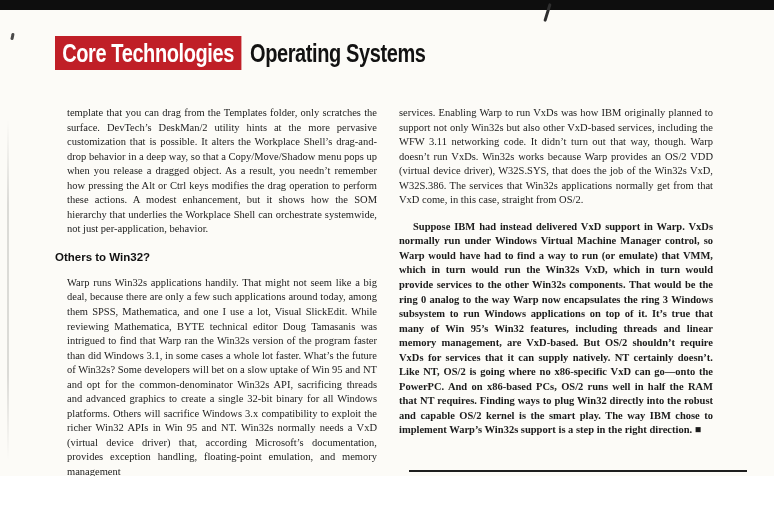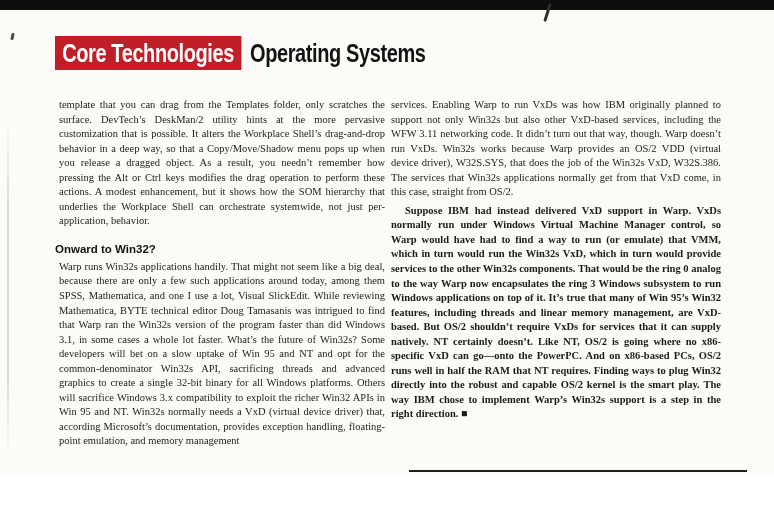--- a/index.html
+++ b/index.html
@@ -42,21 +42,21 @@
     font-family:"Liberation Sans", sans-serif; font-weight:bold;
     font-size:25px; letter-spacing:-0.5px; white-space:nowrap;
     transform:scaleX(0.8); transform-origin:left center;
   }
   .col {
     position:absolute; top:94px;
     font-size:10.5px; line-height:14.55px; text-align:justify;
   }
   .col-left  { left:55px;  width:334px; }
   .col-right { left:387px; width:338px; }
-  .col p { margin:4px; }
+  .col p { margin:12px; }
   .col p.space-after { margin-bottom:13px; }
   .subhead {
     font-family:"Liberation Sans", sans-serif; font-weight:bold;
     font-size:11.5px; color:#111; margin:0 0 4px 0; line-height:14px;
     text-align:left;
   }
   .indent { text-indent:14px;font-weight:bold; }
   .bio-rule {
     position:absolute; left:409px; top:470px; width:338px; height:2px;
     background: var(--rule, #1e1e1e);
@@ -80,21 +80,21 @@
   <div class="speck"></div>
   <div class="gutter-line"></div>
 
   <div class="kicker">
     <span>Core Technologies</span>
   </div>
   <div class="section-title">Operating Systems</div>
 
   <div class="col col-left">
     <p class="space-after">template that you can drag from the Templates folder, only scratches the surface. DevTech’s DeskMan/2 utility hints at the more pervasive customization that is possible. It alters the Workplace Shell’s drag-and-drop behavior in a deep way, so that a Copy/Move/Shadow menu pops up when you release a dragged object. As a result, you needn’t remember how pressing the Alt or Ctrl keys modifies the drag operation to perform these actions. A modest enhancement, but it shows how the SOM hierarchy that underlies the Workplace Shell can orchestrate systemwide, not just per-application, behavior.</p>
-    <h3 class="subhead">Onward to Win32?</h3>
+    <h3 class="subhead">Others to Win32?</h3>
     <p>Warp runs Win32s applications handily. That might not seem like a big deal, because there are only a few such applications around today, among them SPSS, Mathematica, and one I use a lot, Visual SlickEdit. While reviewing Mathematica, BYTE technical editor Doug Tamasanis was intrigued to find that Warp ran the Win32s version of the program faster than did Windows 3.1, in some cases a whole lot faster. What’s the future of Win32s? Some developers will bet on a slow uptake of Win 95 and NT and opt for the common-denominator Win32s API, sacrificing threads and advanced graphics to create a single 32-bit binary for all Windows platforms. Others will sacrifice Windows 3.x compatibility to exploit the richer Win32 APIs in Win 95 and NT. Win32s normally needs a VxD (virtual device driver) that, according Microsoft’s documentation, provides exception handling, floating-point emulation, and memory management</p>
   </div>
 
   <div class="col col-right">
     <p>services. Enabling Warp to run VxDs was how IBM originally planned to support not only Win32s but also other VxD-based services, including the WFW 3.11 networking code. It didn’t turn out that way, though. Warp doesn’t run VxDs. Win32s works because Warp provides an OS/2 VDD (virtual device driver), W32S.SYS, that does the job of the Win32s VxD, W32S.386. The services that Win32s applications normally get from that VxD come, in this case, straight from OS/2.</p>
     <p class="indent">Suppose IBM had instead delivered VxD support in Warp. VxDs normally run under Windows Virtual Machine Manager control, so Warp would have had to find a way to run (or emulate) that VMM, which in turn would run the Win32s VxD, which in turn would provide services to the other Win32s components. That would be the ring 0 analog to the way Warp now encapsulates the ring 3 Windows subsystem to run Windows applications on top of it. It’s true that many of Win 95’s Win32 features, including threads and linear memory management, are VxD-based. But OS/2 shouldn’t require VxDs for services that it can supply natively. NT certainly doesn’t. Like NT, OS/2 is going where no x86-specific VxD can go—onto the PowerPC. And on x86-based PCs, OS/2 runs well in half the RAM that NT requires. Finding ways to plug Win32 directly into the robust and capable OS/2 kernel is the smart play. The way IBM chose to implement Warp’s Win32s support is a step in the right direction. ■</p>
   </div>
 
   <div class="bio-rule"></div>
   <p class="bio">Jon Udell is a BYTE senior technical editor at large. You can reach him on the Internet or BIX at judell@bix.com.</p>

